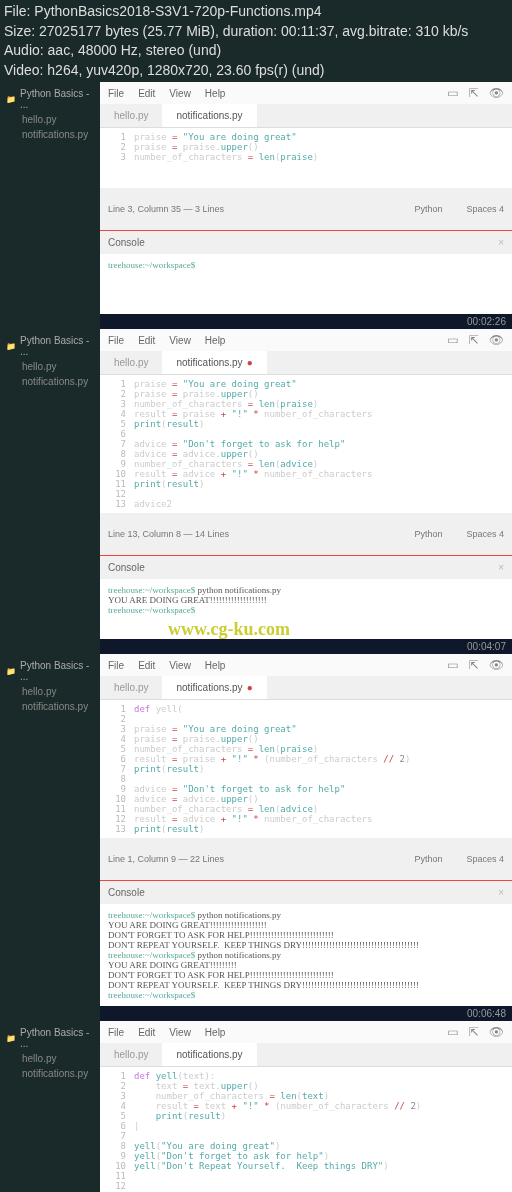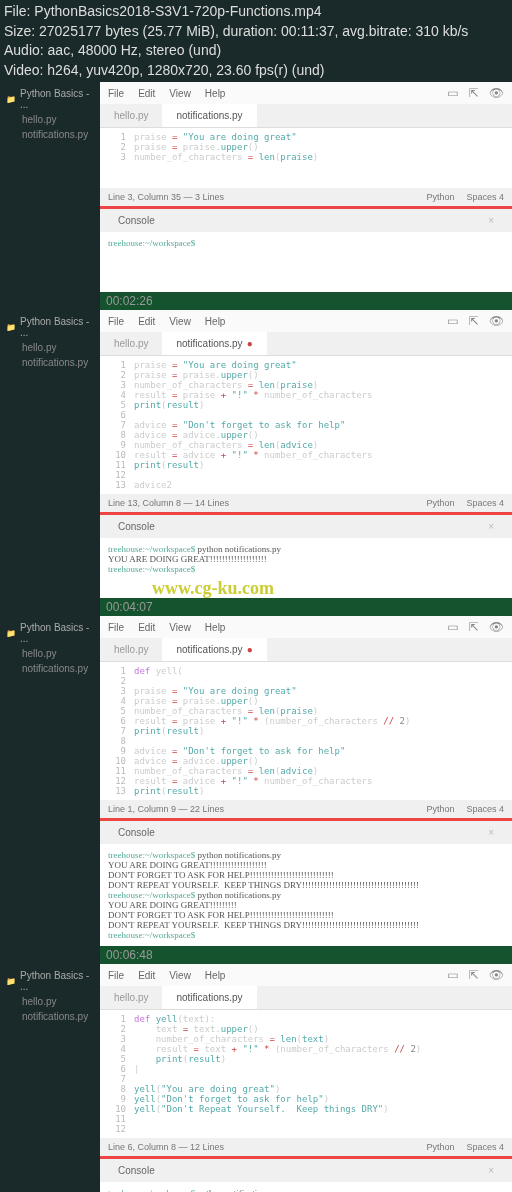--- a/index.html
+++ b/index.html
@@ -22,27 +22,27 @@
 .editor{background:#fff;padding:4px 8px;font-family:monospace;font-size:9px;min-height:60px}
 .line{display:flex}
 .ln{width:18px;text-align:right;color:#bbb;margin-right:8px;user-select:none}
 .code{white-space:pre}
 .kw{color:#c678dd}
 .str{color:#5aa}
 .fn{color:#5aa}
 .num{color:#888}
 .op{color:#c44}
 .id{color:#5aa}
-.status{background:#f0f0f0;padding:4px 8px;font-size:9px;color:#777;display:flex}
-.status-right{margin-left:auto;display:flex;gap:12px}
-.console-hdr{background:#f0f0f0;padding:6px 18px;font-size:10px;color:#666;display:flex;border-top:3px solid #ef4444}
+.status{background:#f0f0f0;padding:16px 8px;font-size:9px;color:#777;display:flex}
+.status-right{margin-left:auto;display:flex;gap:24px}
+.console-hdr{background:#f0f0f0;padding:6px 8px;font-size:10px;color:#666;display:flex;border-top:1px solid #ef4444}
 .console-close{margin-left:auto;cursor:pointer;color:#bbb}
 .console{background:#fff;padding:6px 8px;font-family:Liberation Serif, serif;font-size:9px;color:#555;min-height:60px;white-space:pre-wrap}
 .prompt{color:#5a9}
-.ts{font-size:12px;color:#999;padding:2px 6px;background:#14532d}
+.ts{text-align:right;font-size:10px;color:#999;padding:2px 6px;background:#0f172a}
 .watermark{position:absolute;color:#cc3;font-size:18px;font-weight:bold;pointer-events:none}
 .rel{position:relative}
 </style>
 </head>
 <body>
 
 <div class="meta">
   <div>File: PythonBasics2018-S3V1-720p-Functions.mp4</div>
   <div>Size: 27025177 bytes (25.77 MiB), duration: 00:11:37, avg.bitrate: 310 kb/s</div>
   <div>Audio: aac, 48000 Hz, stereo (und)</div>
@@ -189,21 +189,21 @@
       <span>Python</span>
       <span>Spaces  4</span>
     </span>
   </div>
         <div class="console-hdr">
     <span>Console</span>
     <span class="console-close">×</span>
   </div>
   <div class="console rel"><span class="prompt">treehouse:~/workspace$</span> python notifications.py
 YOU ARE DOING GREAT!!!!!!!!!!!!!!!!!!!
-<span class="prompt">treehouse:~/workspace$</span> <div class="watermark" style="left:52px;top:40px">www.cg-ku.com</div></div>
+<span class="prompt">treehouse:~/workspace$</span> <div class="watermark" style="left:68px;top:40px">www.cg-ku.com</div></div>
   <div class="ts">00:04:07</div>
       </div>
     </div>
     <div class="container">
       <div class="sidebar">
         <div class="folder">
           <span class="folder-icon">📁</span>
           <span>Python Basics - ...</span>
         </div>
         <div class="file">hello.py</div>

